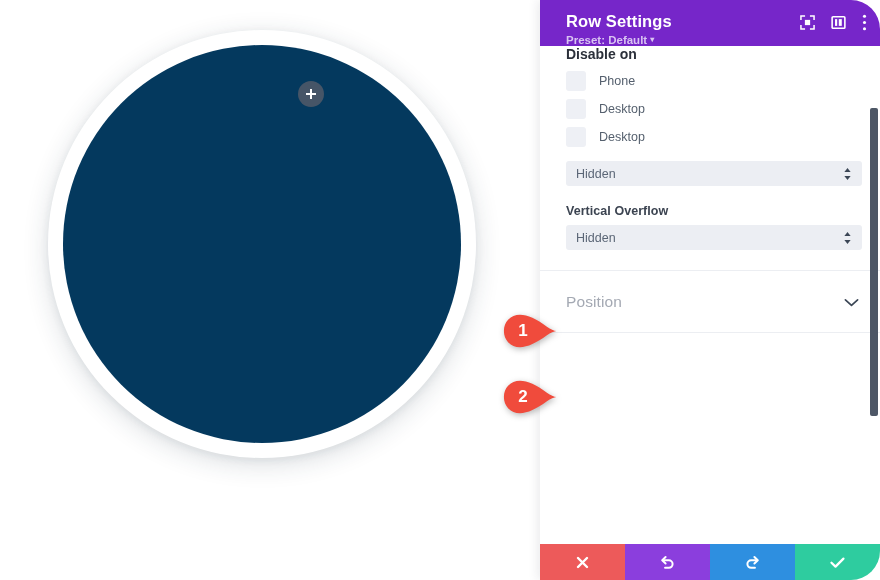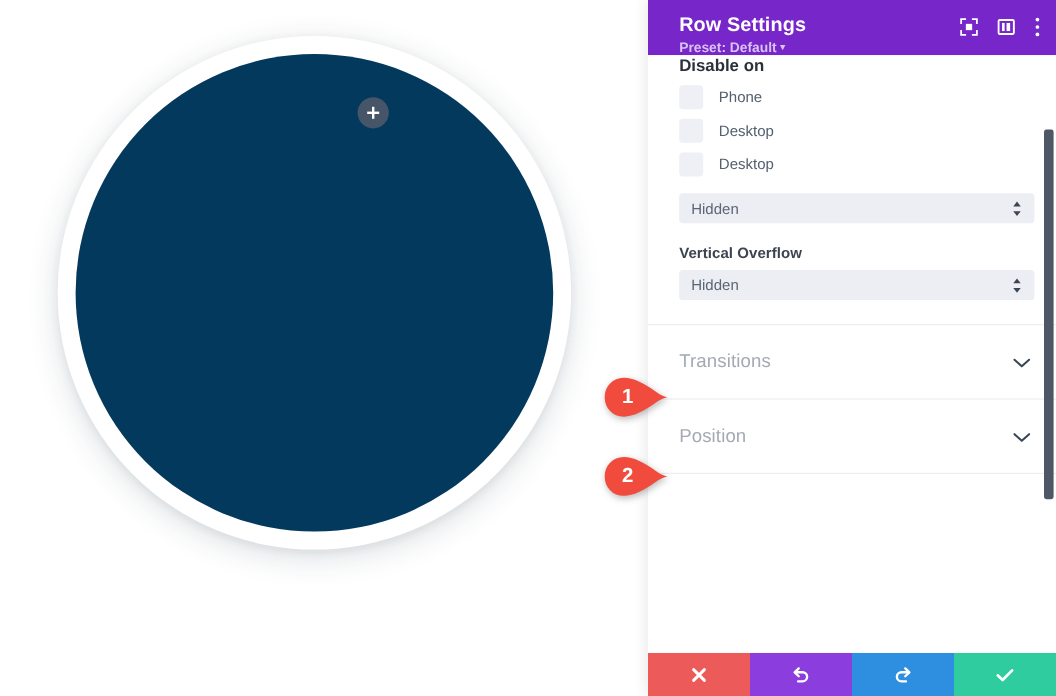--- a/index.html
+++ b/index.html
@@ -13,20 +13,21 @@
     font-family: "Liberation Sans", sans-serif;
     background: #ffffff;
   }
 
   #root {
     position: relative;
     width: 880px;
     height: 580px;
     overflow: hidden;
     background: #ffffff;
+    border-radius: 29px;
   }
 
   
   .canvas {
     position: absolute;
     left: 0;
     top: 0;
     width: 540px;
     height: 580px;
     background: #ffffff;
@@ -396,32 +397,20 @@
                 <svg width="9" height="14" viewBox="0 0 9 14">
                   <path d="M4.5 1L7.6 5H1.4z" fill="#3b4655"></path>
                   <path d="M4.5 13L1.4 9h6.2z" fill="#3b4655"></path>
                 </svg>
               </span>
             </div>
           </div>
         </div>
       </div>
 
-      <div class="section">
-        <div class="section-header" style="padding-top:22px;padding-bottom:21px;">
-          <div class="section-title collapsed">Transitions</div>
-          <div class="section-ctl">
-            <span class="chev" style="margin-right:3px;">
-              <svg width="15" height="9" viewBox="0 0 15 9">
-                <path d="M1.4 1.8L7.5 7.3l6.1-5.5" fill="none" stroke="#3b4655" stroke-width="1.7" stroke-linecap="round" stroke-linejoin="round"></path>
-              </svg>
-            </span>
-          </div>
-        </div>
-      </div>
 
       <div class="section">
         <div class="section-header" style="padding-top:22px;padding-bottom:21px;">
           <div class="section-title collapsed">Position</div>
           <div class="section-ctl">
             <span class="chev" style="margin-right:3px;">
               <svg width="15" height="9" viewBox="0 0 15 9">
                 <path d="M1.4 1.8L7.5 7.3l6.1-5.5" fill="none" stroke="#3b4655" stroke-width="1.7" stroke-linecap="round" stroke-linejoin="round"></path>
               </svg>
             </span>

